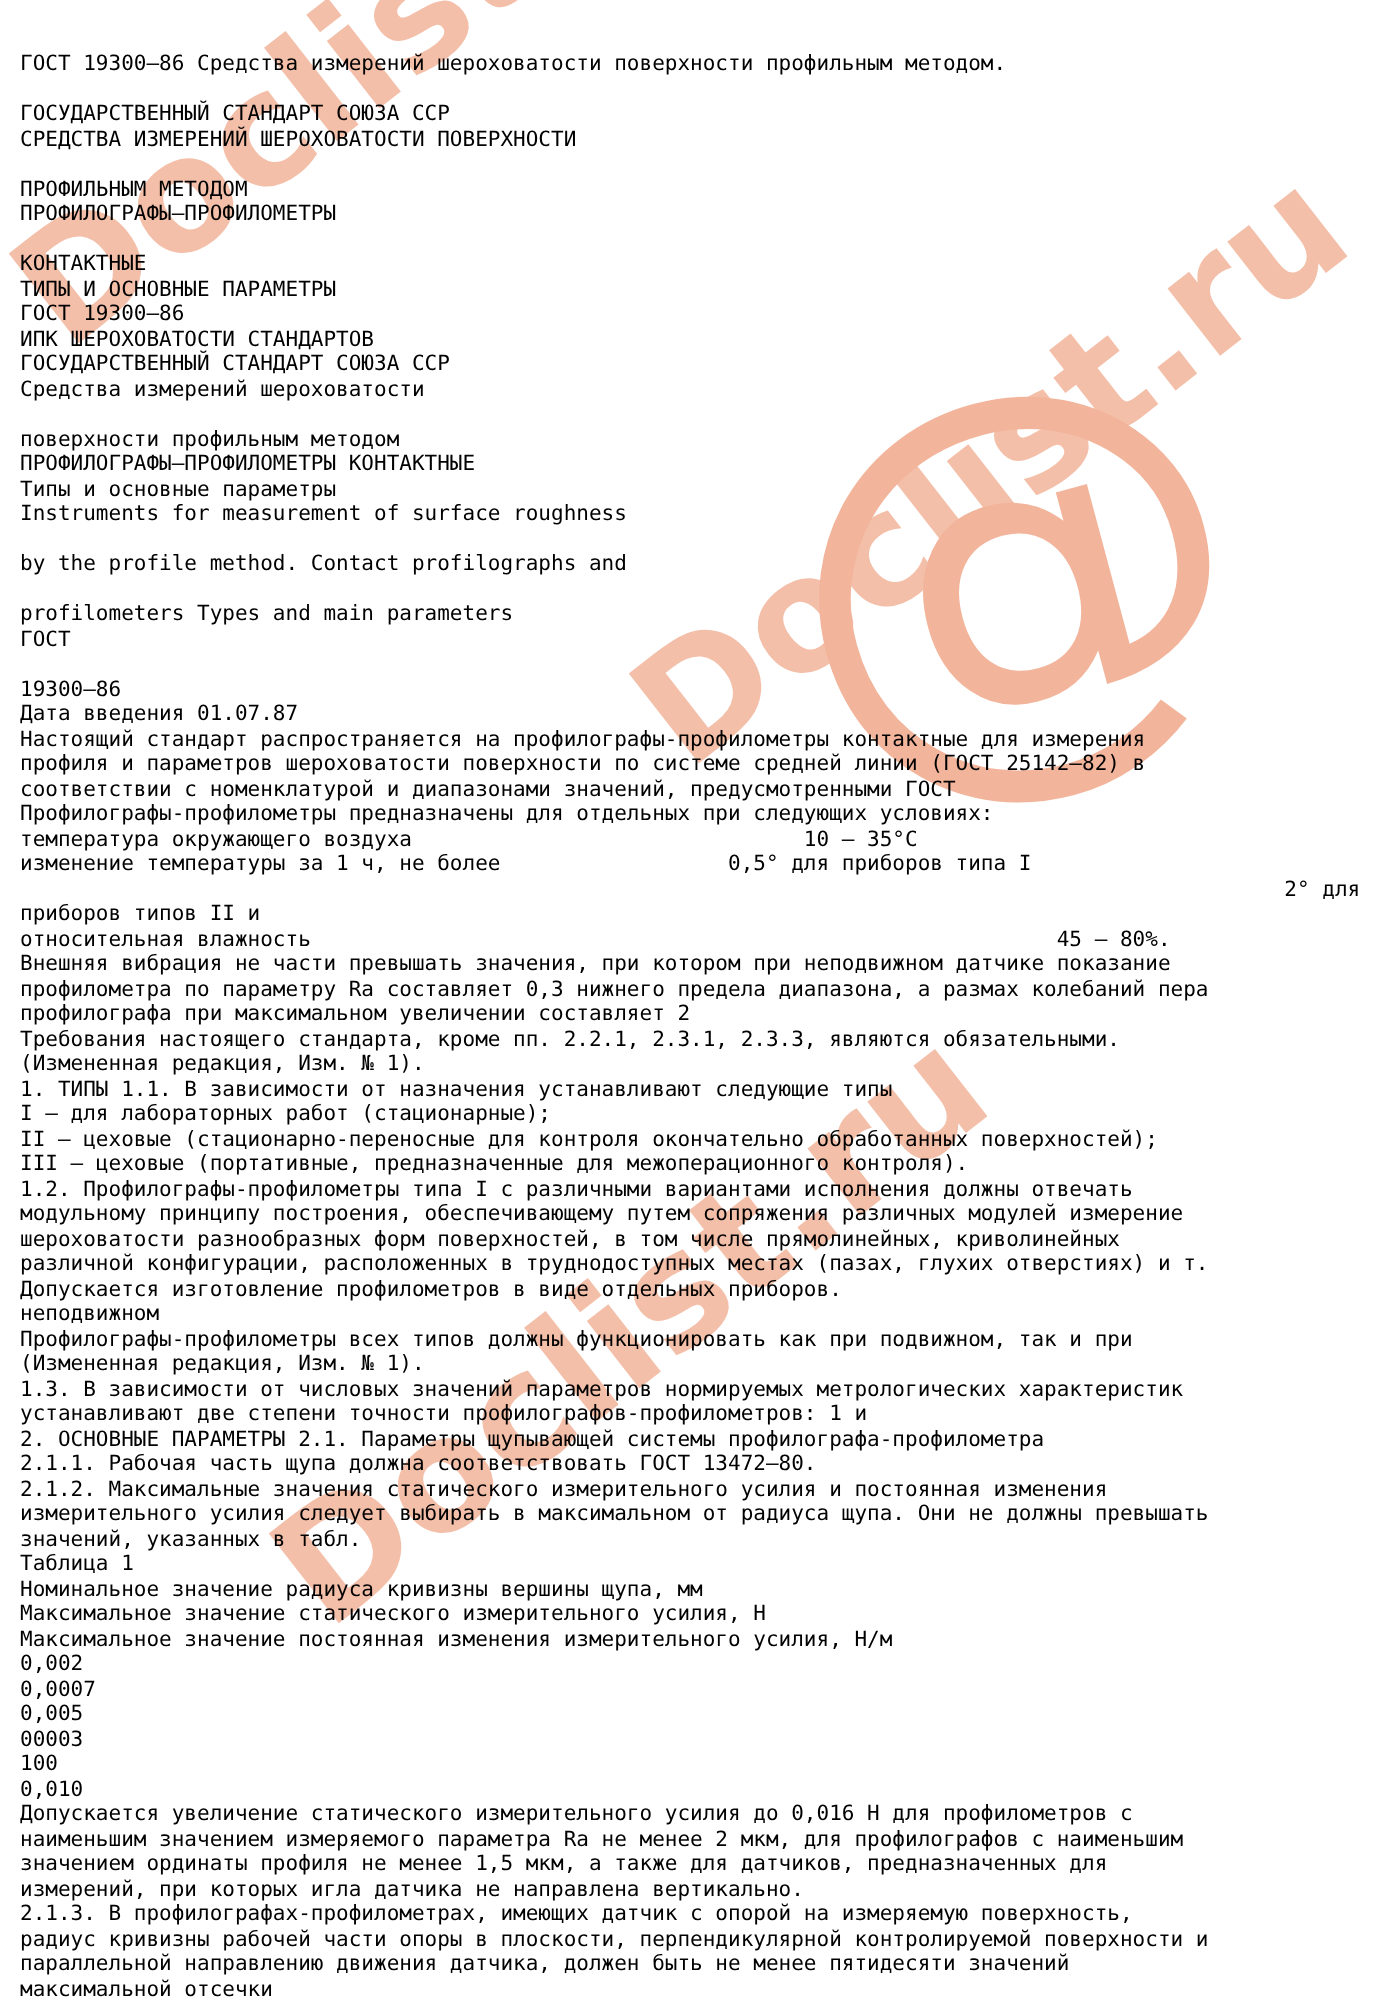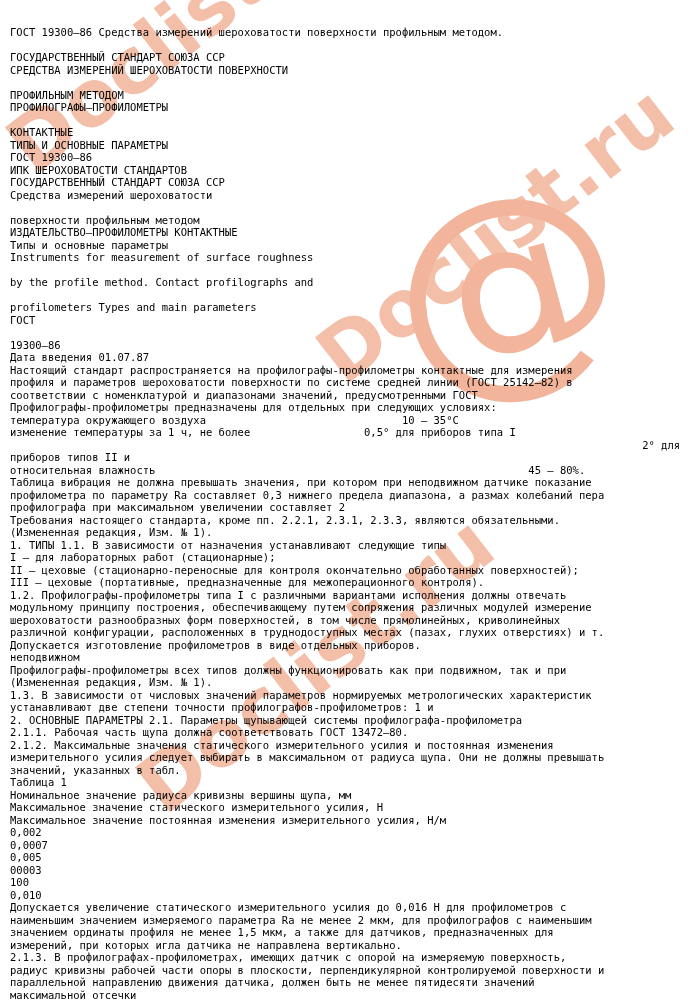--- a/index.html
+++ b/index.html
@@ -110,41 +110,41 @@
     <div class="line">ПРОФИЛОГРАФЫ–ПРОФИЛОМЕТРЫ</div>
     <div class="line blank"></div>
     <div class="line">КОНТАКТНЫЕ</div>
     <div class="line">ТИПЫ И ОСНОВНЫЕ ПАРАМЕТРЫ</div>
     <div class="line">ГОСТ 19300–86</div>
     <div class="line">ИПК ШЕРОХОВАТОСТИ СТАНДАРТОВ</div>
     <div class="line">ГОСУДАРСТВЕННЫЙ СТАНДАРТ СОЮЗА ССР</div>
     <div class="line">Средства измерений шероховатости</div>
     <div class="line blank"></div>
     <div class="line">поверхности профильным методом</div>
-    <div class="line">ИЗДАТЕЛЬСТВО–ПРОФИЛОМЕТРЫ КОНТАКТНЫЕ</div>
+    <div class="line">ПРОФИЛОГРАФЫ–ПРОФИЛОМЕТРЫ КОНТАКТНЫЕ</div>
     <div class="line">Типы и основные параметры</div>
     <div class="line">Instruments for measurement of surface roughness</div>
     <div class="line blank"></div>
     <div class="line">by the profile method. Contact profilographs and</div>
     <div class="line blank"></div>
     <div class="line">profilometers Types and main parameters</div>
     <div class="line">ГОСТ</div>
     <div class="line blank"></div>
     <div class="line">19300–86</div>
     <div class="line">Дата введения 01.07.87</div>
     <div class="line">Настоящий стандарт распространяется на профилографы-профилометры контактные для измерения</div>
     <div class="line">профиля и параметров шероховатости поверхности по системе средней линии (ГОСТ 25142–82) в</div>
     <div class="line">соответствии с номенклатурой и диапазонами значений, предусмотренными ГОСТ</div>
     <div class="line">Профилографы-профилометры предназначены для отдельных при следующих условиях:</div>
     <div class="line">температура окружающего воздуха                               10 — 35°С</div>
     <div class="line">изменение температуры за 1 ч, не более                  0,5° для приборов типа I</div>
     <div class="line">                                                                                                    2° для</div>
     <div class="line">приборов типов II и</div>
     <div class="line">относительная влажность                                                           45 — 80%.</div>
-    <div class="line">Таблица вибрация не должна превышать значения, при котором при неподвижном датчике показание</div>
+    <div class="line">Внешняя вибрация не части превышать значения, при котором при неподвижном датчике показание</div>
     <div class="line">профилометра по параметру Ra составляет 0,3 нижнего предела диапазона, а размах колебаний пера</div>
     <div class="line">профилографа при максимальном увеличении составляет 2</div>
     <div class="line">Требования настоящего стандарта, кроме пп. 2.2.1, 2.3.1, 2.3.3, являются обязательными.</div>
     <div class="line">(Измененная редакция, Изм. № 1).</div>
     <div class="line">1. ТИПЫ 1.1. В зависимости от назначения устанавливают следующие типы</div>
     <div class="line">I — для лабораторных работ (стационарные);</div>
     <div class="line">II — цеховые (стационарно-переносные для контроля окончательно обработанных поверхностей);</div>
     <div class="line">III — цеховые (портативные, предназначенные для межоперационного контроля).</div>
     <div class="line">1.2. Профилографы-профилометры типа I с различными вариантами исполнения должны отвечать</div>
     <div class="line">модульному принципу построения, обеспечивающему путем сопряжения различных модулей измерение</div>

